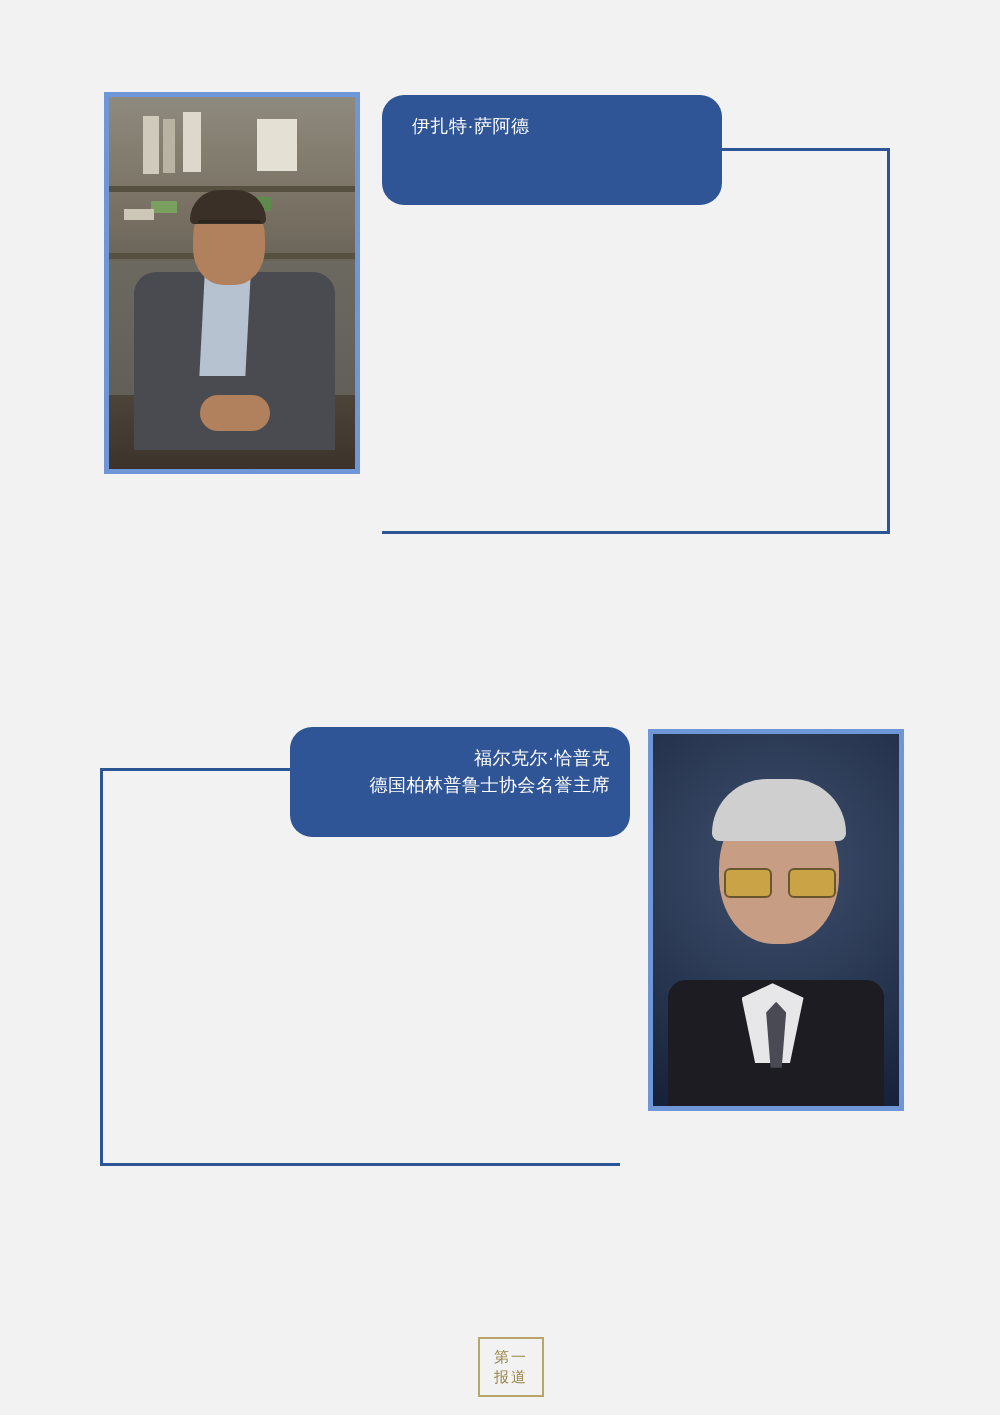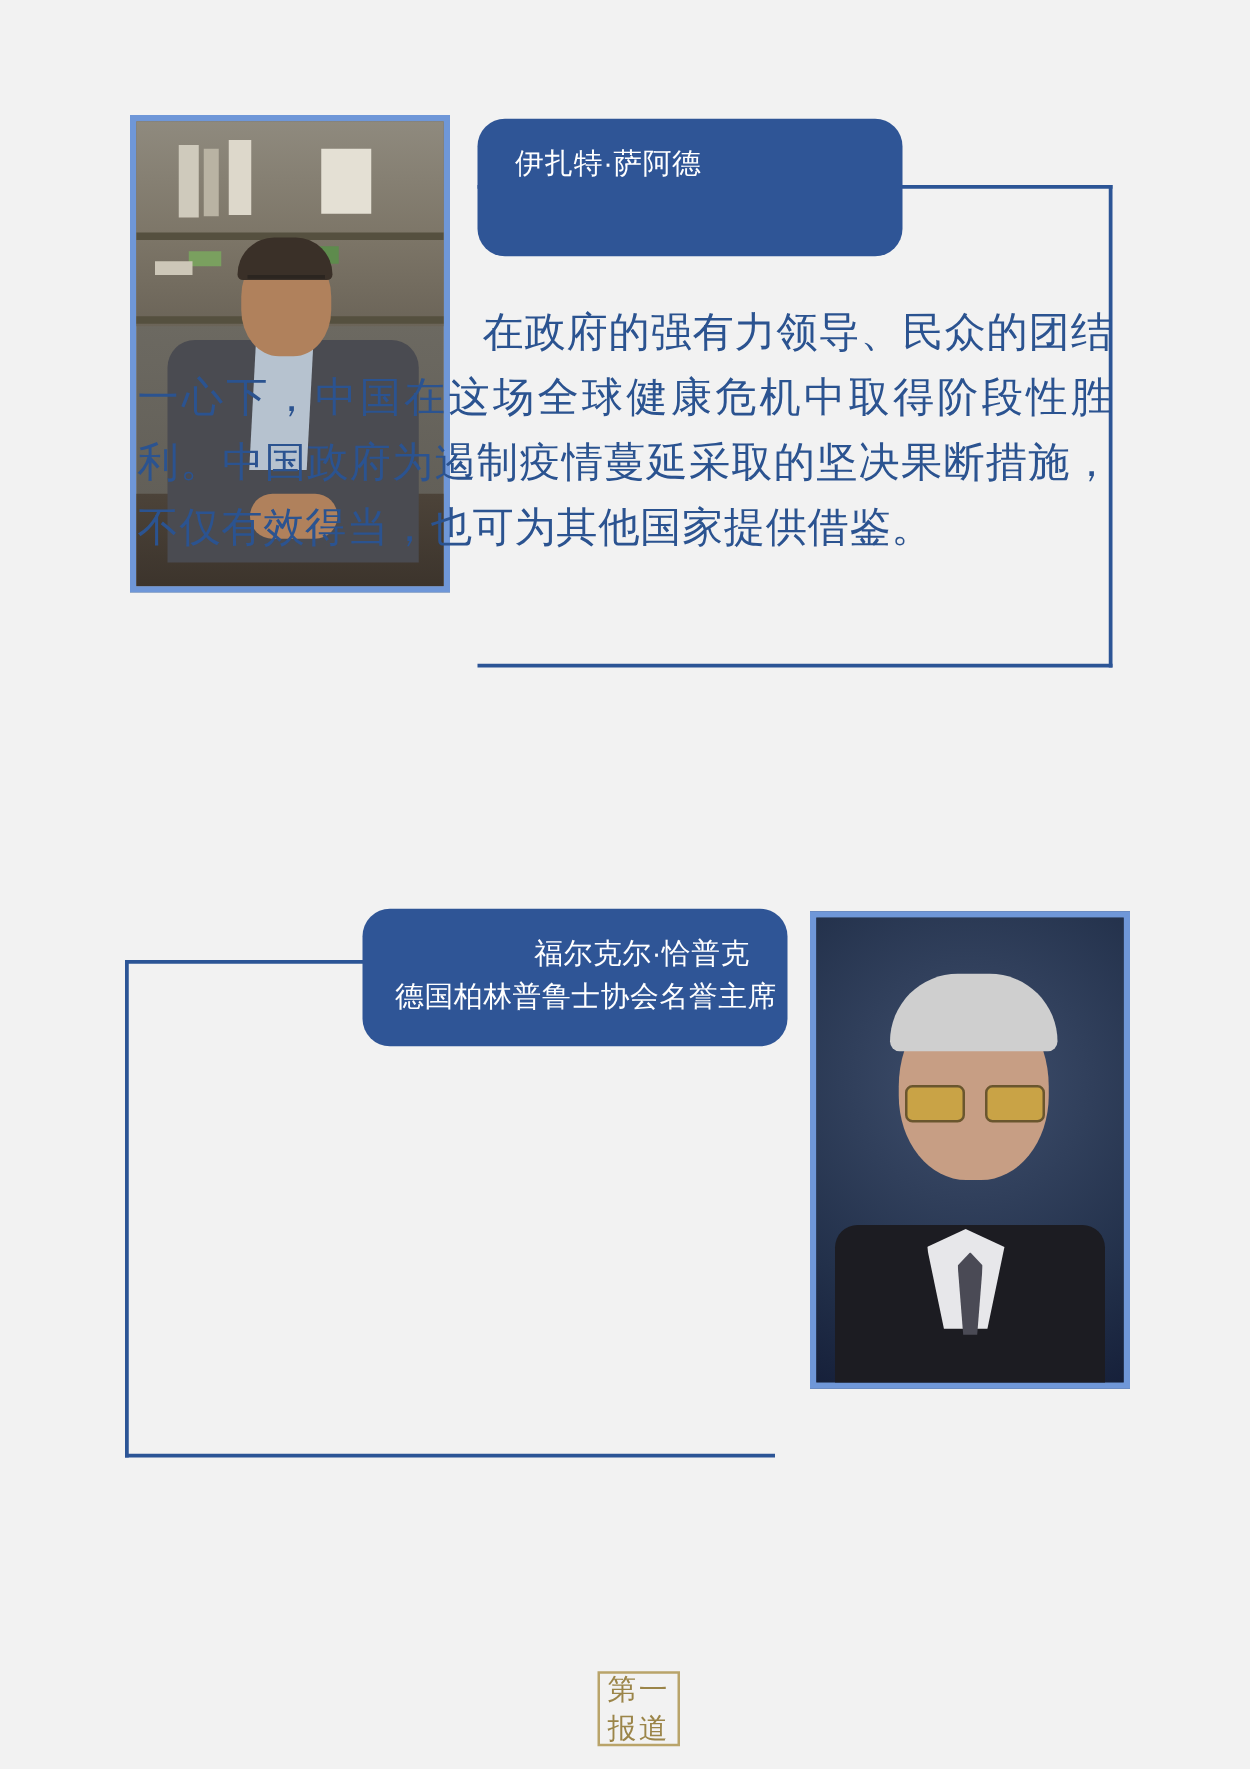--- a/index.html
+++ b/index.html
@@ -67,40 +67,40 @@
   }
 
   .namecard {
     position: absolute;
     background: #2f5596;
     border-radius: 22px;
     color: #ffffff;
     padding: 18px 26px 20px 30px;
     box-sizing: border-box;
     line-height: 1.5;
-    font-size: 23px;
+    font-size: 18px;
     letter-spacing: 0.5px;
   }
   .namecard .line1 { white-space: nowrap; }
   .namecard .line2 { white-space: nowrap; }
 
   .namecard1 {
     left: 382px;
     top: 95px;
     width: 340px;
     height: 110px;
   }
 
   .namecard2 {
     left: 290px;
     top: 727px;
     width: 340px;
     height: 110px;
     text-align: right;
-    padding: 18px 30px 20px 26px;
+    padding: 18px 20px 20px 26px;
     border-radius: 22px;
   }
 
   .quote {
     position: absolute;
     color: #2b5390;
     font-family: "DejaVu Serif", "Liberation Serif", serif;
     font-size: 33px;
     line-height: 1.58;
     letter-spacing: 0.5px;
@@ -148,21 +148,21 @@
     top: 1337px;
     width: 66px;
     height: 60px;
     border: 2px solid #b9a46a;
     box-sizing: border-box;
     display: flex;
     flex-direction: column;
     align-items: center;
     justify-content: center;
     color: #9b8549;
-    font-size: 23px;
+    font-size: 15px;
     line-height: 1.35;
     letter-spacing: 2px;
   }
 
   
   .p1-bg {
     position: absolute; left:0; top:0; width:100%; height:100%;
     background: linear-gradient(#6d6a62 0%, #6d6a62 40%, #5d5a53 100%);
   }
   .p1-shelf {
@@ -274,21 +274,20 @@
       <div class="p1-head"></div>
       <div class="p1-hair"></div>
       <div class="p1-glass"></div>
       <div class="p1-hand"></div>
     </div>
 
     <div class="namecard namecard1">
       <div class="line1">伊扎特·萨阿德</div>
     </div>
 
-    <div class="quote quote1">在政府的强有力领导、民众的团结一心下，中国在这场全球健康危机中取得阶段性胜利。中国政府为遏制疫情蔓延采取的坚决果断措施，不仅有效得当，也可为其他国家提供借鉴。</div>
   </div>
 
   <div class="block2">
 
     <div class="frame2"></div>
 
     <div class="photo2">
       <div class="p2-bg"></div>
       <div class="p2-body"></div>
       <div class="p2-shirt"></div>

